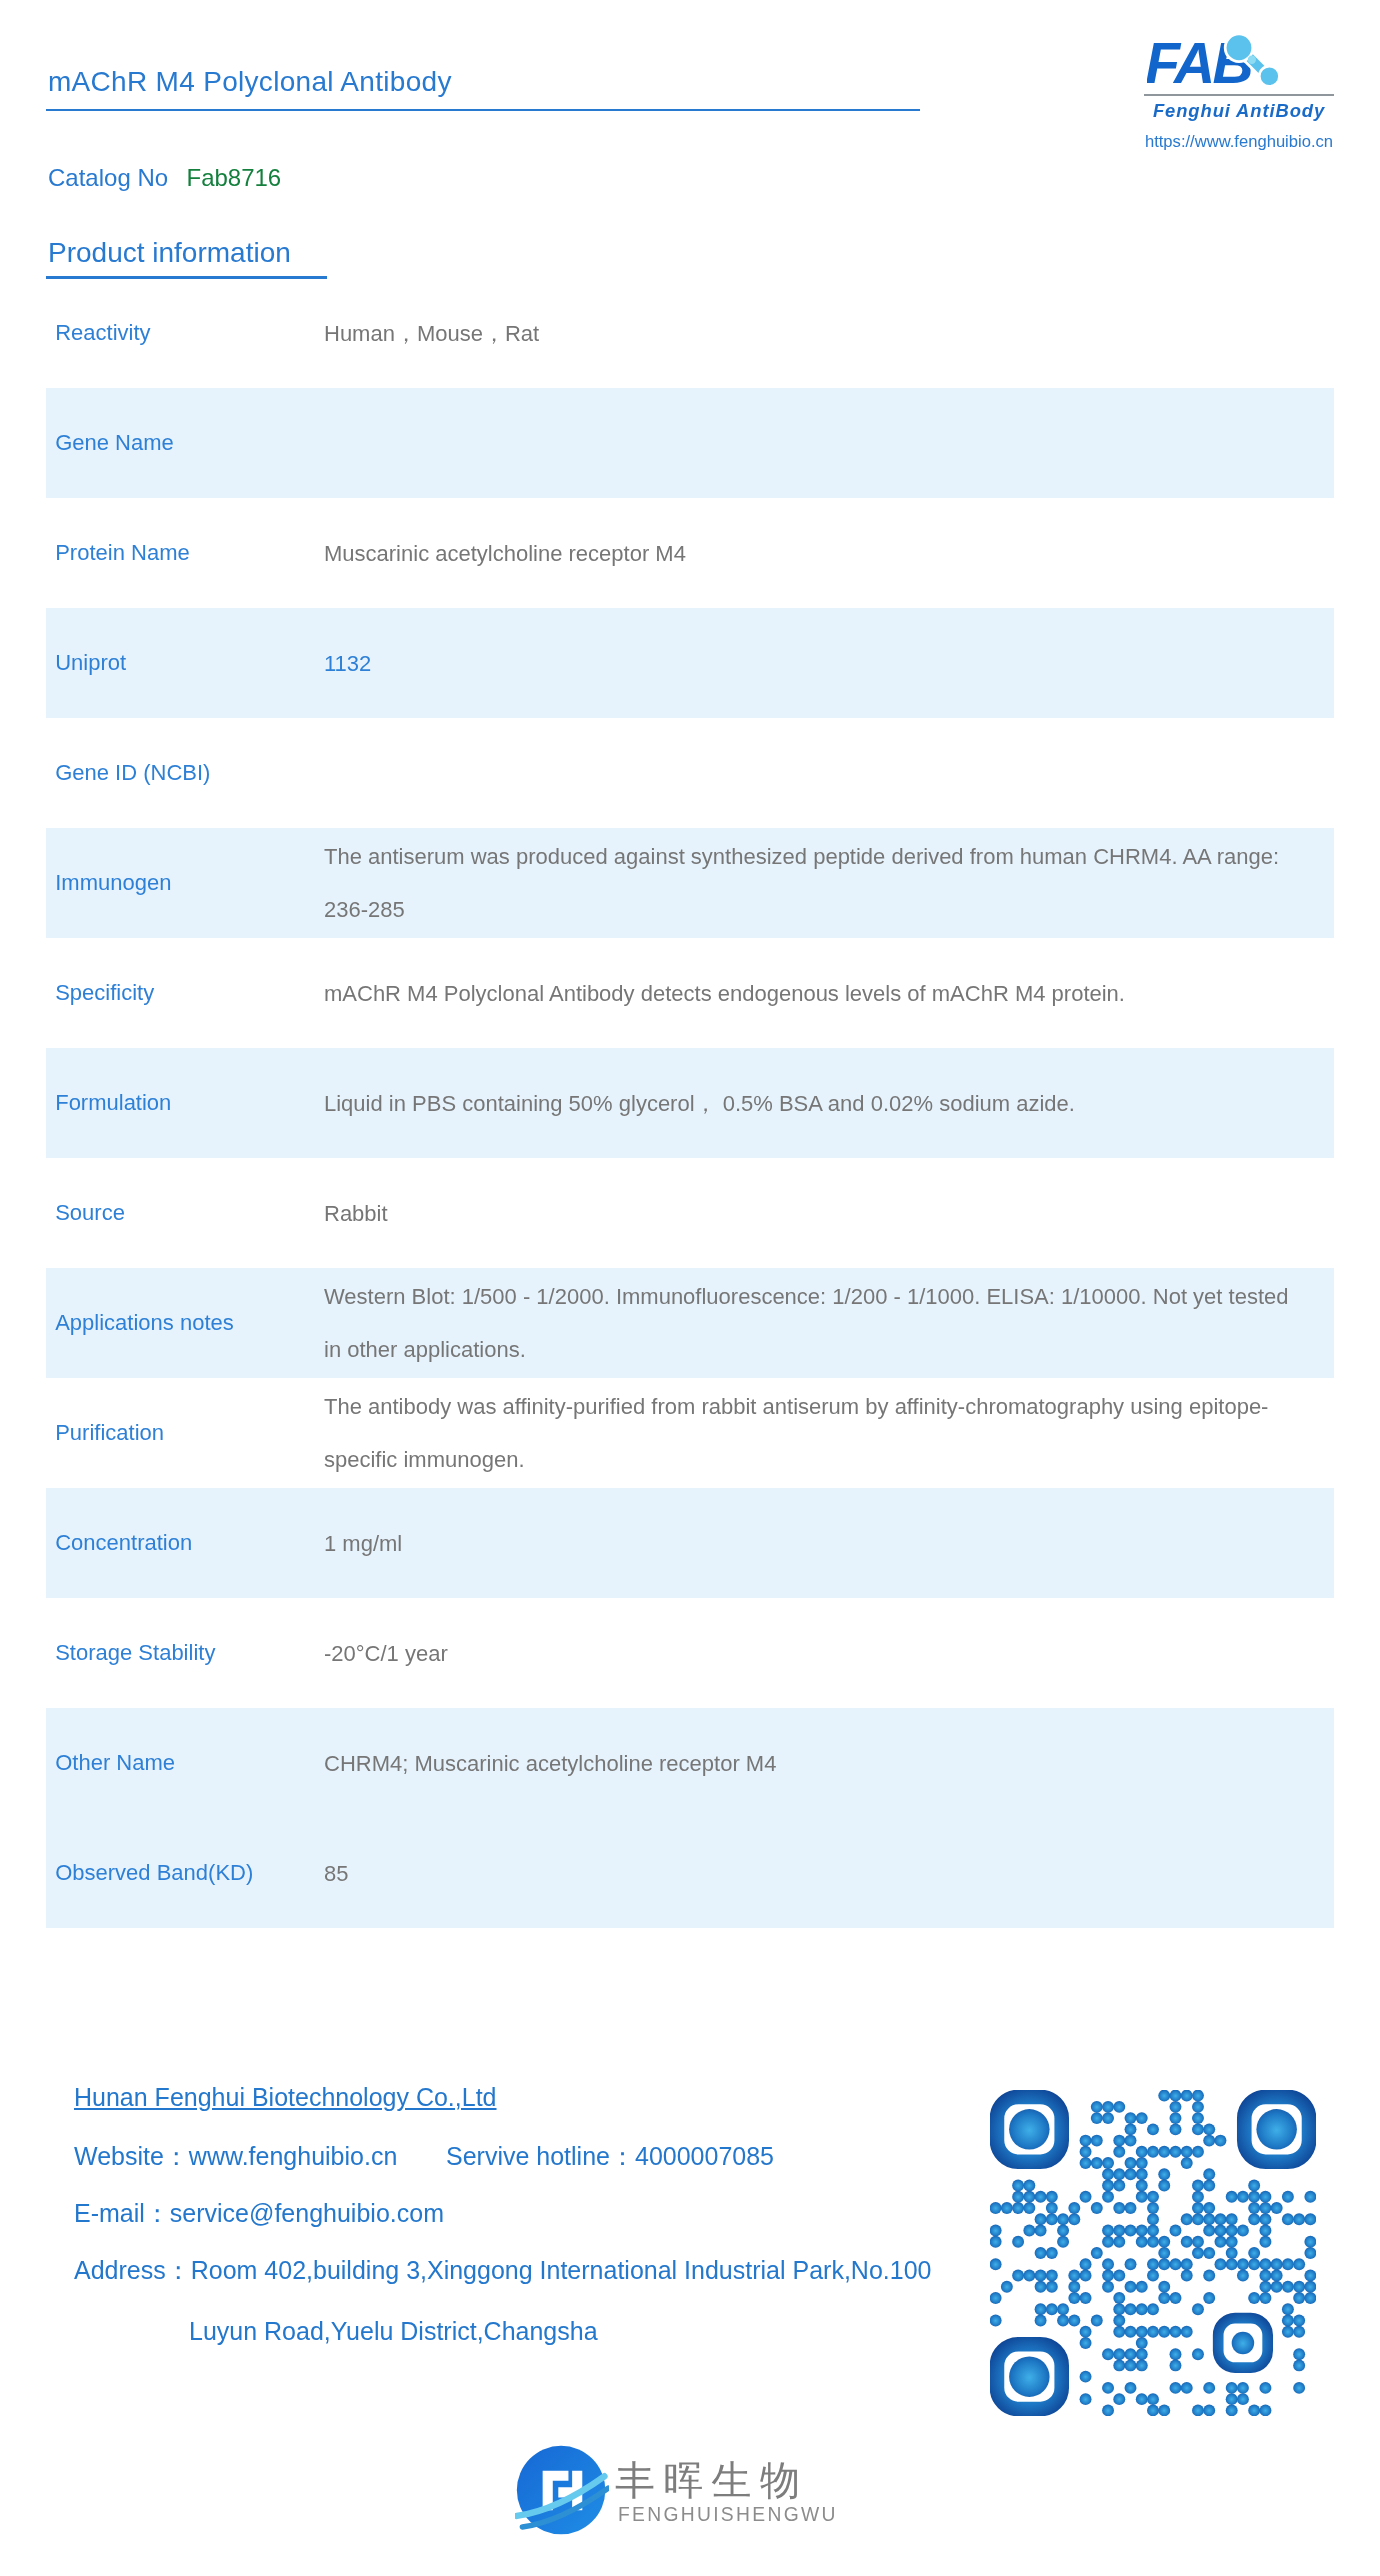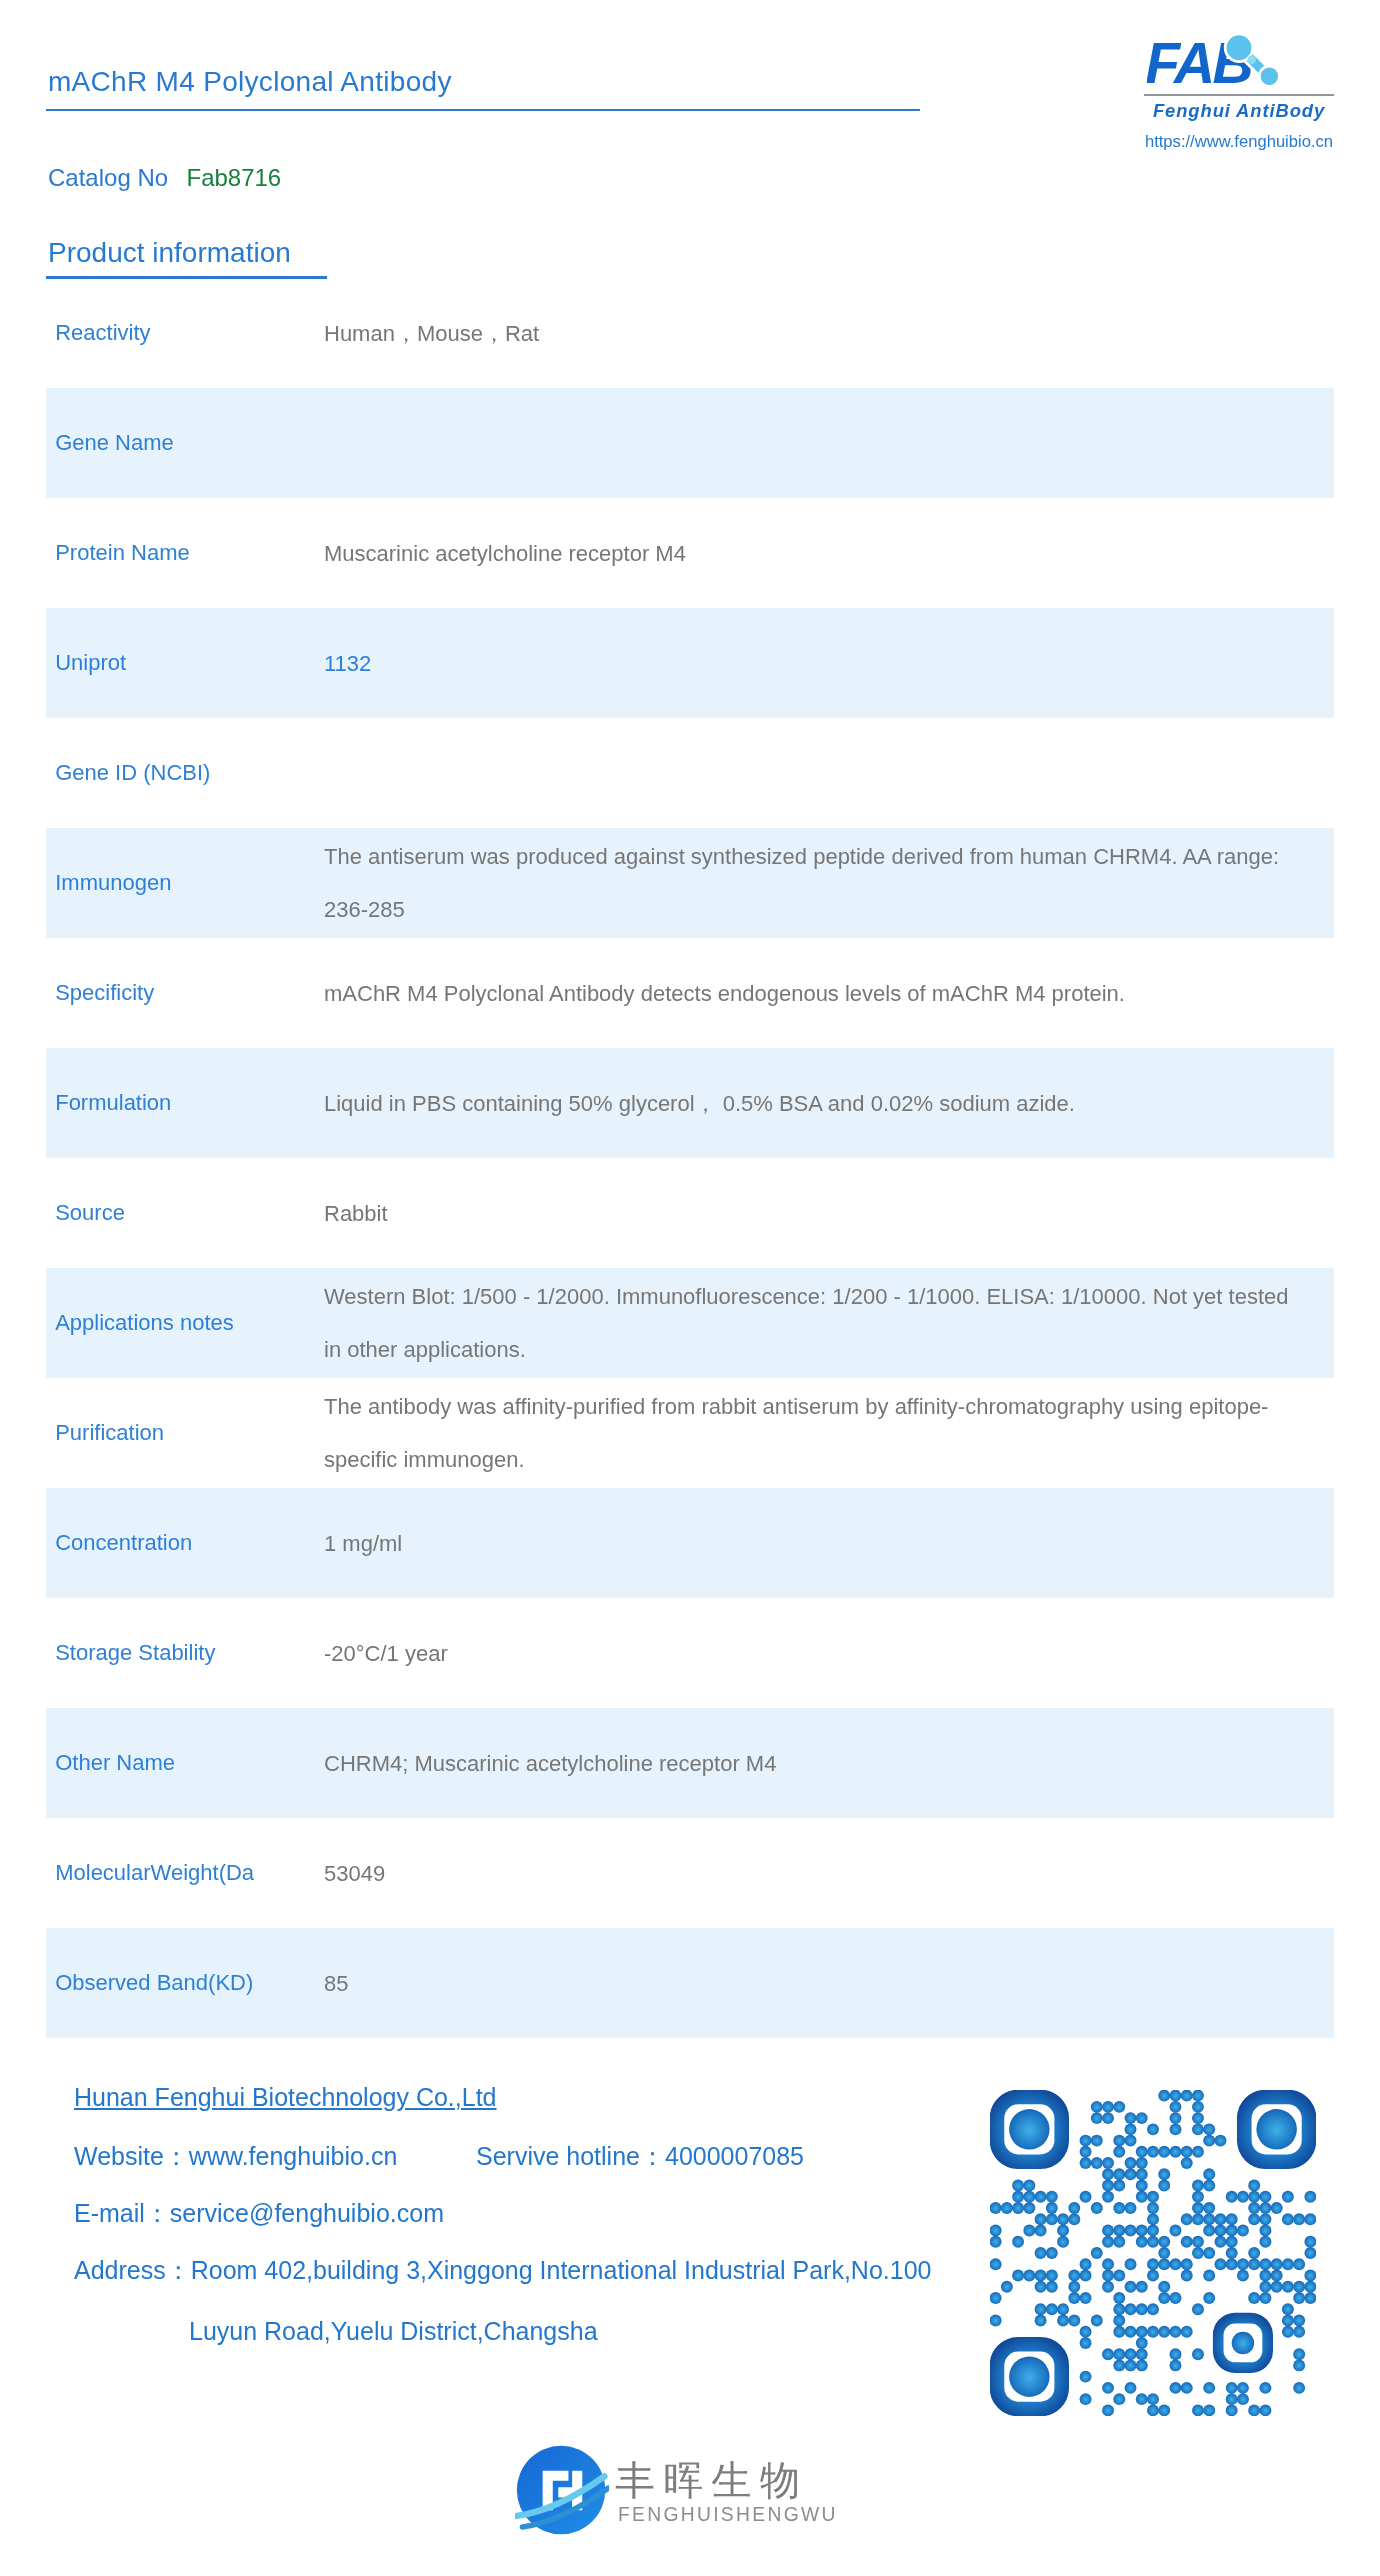--- a/index.html
+++ b/index.html
@@ -30,21 +30,21 @@
   .row.shaded{background:#e7f3fc;}
   .lab{width:278px;padding-left:9.2px;box-sizing:border-box;flex-shrink:0;
        color:#2e80d6;font-size:22px;line-height:28px;}
   .val{flex:1;padding-right:24px;color:#767676;font-size:22px;line-height:53px;}
   .val.blue{color:#2e80d6;}
 
   
   .contact-line{font-size:25px;color:#2377cc;white-space:nowrap;}
   .f1{left:74px;top:2083px;text-decoration:underline;}
   .f2a{left:74px;top:2140px;}
-  .f2b{left:476px;top:2140px;}
+  .f2b{left:446px;top:2140px;}
   .f3{left:74px;top:2197px;}
   .f4{left:74px;top:2254px;}
   .f5{left:189px;top:2317px;}
 
   .qr{left:990px;top:2090px;}
 
   
   .blogo-mark{left:515px;top:2444px;}
   .blogo-cn{left:615px;top:2453px;font-size:40px;letter-spacing:8.3px;color:#7d7d7d;
             font-family:"DejaVu Sans","Liberation Sans",sans-serif;white-space:nowrap;}
@@ -128,24 +128,20 @@
         <div class="lab">Concentration</div>
         <div class="val">1 mg/ml</div>
       </div>
       <div class="row">
         <div class="lab">Storage Stability</div>
         <div class="val">-20°C/1 year</div>
       </div>
       <div class="row shaded">
         <div class="lab">Other Name</div>
         <div class="val">CHRM4; Muscarinic acetylcholine receptor M4</div>
-      </div>
-      <div class="row">
-        <div class="lab">MolecularWeight(Da</div>
-        <div class="val">53049</div>
       </div>
       <div class="row shaded">
         <div class="lab">Observed Band(KD)</div>
         <div class="val">85</div>
       </div>
     </div>
 
   <div class="abs contact-line f1">Hunan Fenghui Biotechnology Co.,Ltd</div>
   <div class="abs contact-line f2a">Website：www.fenghuibio.cn</div>
   <div class="abs contact-line f2b">Servive hotline：4000007085</div>

